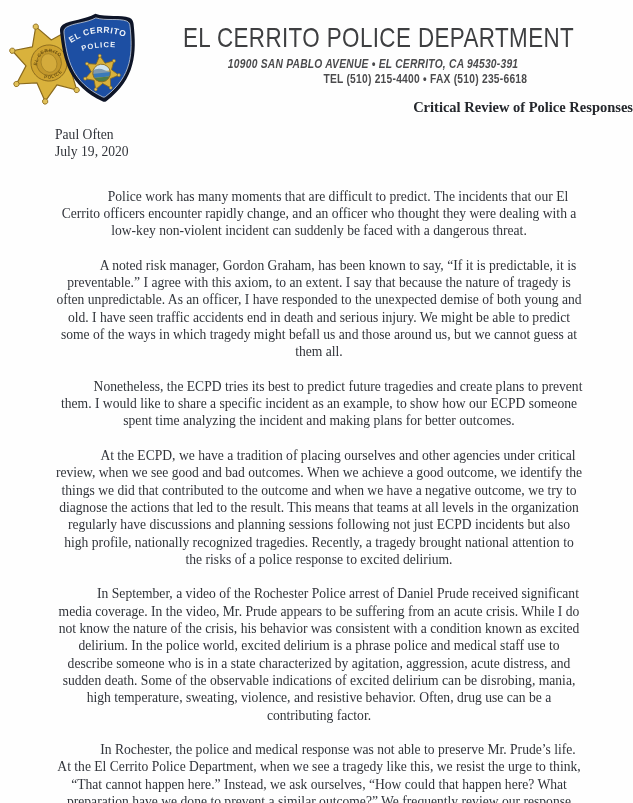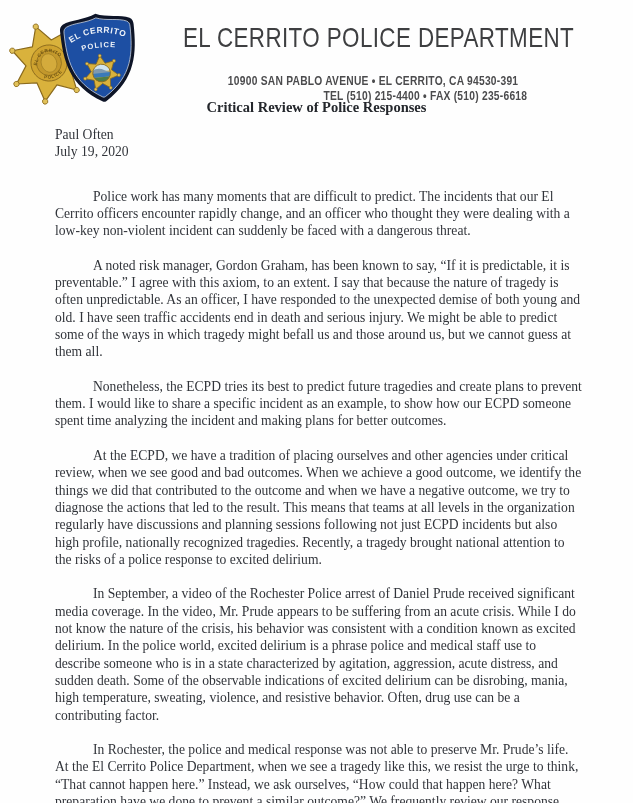--- a/index.html
+++ b/index.html
@@ -28,40 +28,40 @@
     white-space:nowrap;
   }
   .addr-line,.tel-line{
     display:inline-block;
     font-size:12.5px;font-weight:700;
     color:#4b4b4d;letter-spacing:0.3px;
     transform:scaleX(0.82);transform-origin:center;
     white-space:nowrap;
     line-height:14px;
   }
-  .addr-wrap{margin-top:19px;line-height:14px;}
+  .addr-wrap{margin-top:2px;line-height:14px;font-style:italic;}
   .tel-wrap{line-height:14px;}
   
   .doc-title{
     position:absolute;top:99px;left:0;width:100%;
-    text-align:center;
+    text-align:right;
     font-size:14.5px;font-weight:700;color:#24272c;
     margin:0;
   }
   
   .content{
     position:absolute;left:55px;right:50px;top:126px;
     font-size:13.6px;line-height:17.3px;
   }
   .byline div{white-space:nowrap;}
   .letter-body{margin-top:27px;}
   .letter-body p{
     margin:0 0 17.3px 0;
     text-indent:38px;
-    text-align:left;
+    text-align:center;
   }
 </style>
 </head>
 <body>
 
 <div class="page">
 
   <div class="badges">
 
     <svg class="star-badge" viewBox="0 0 100 100">

